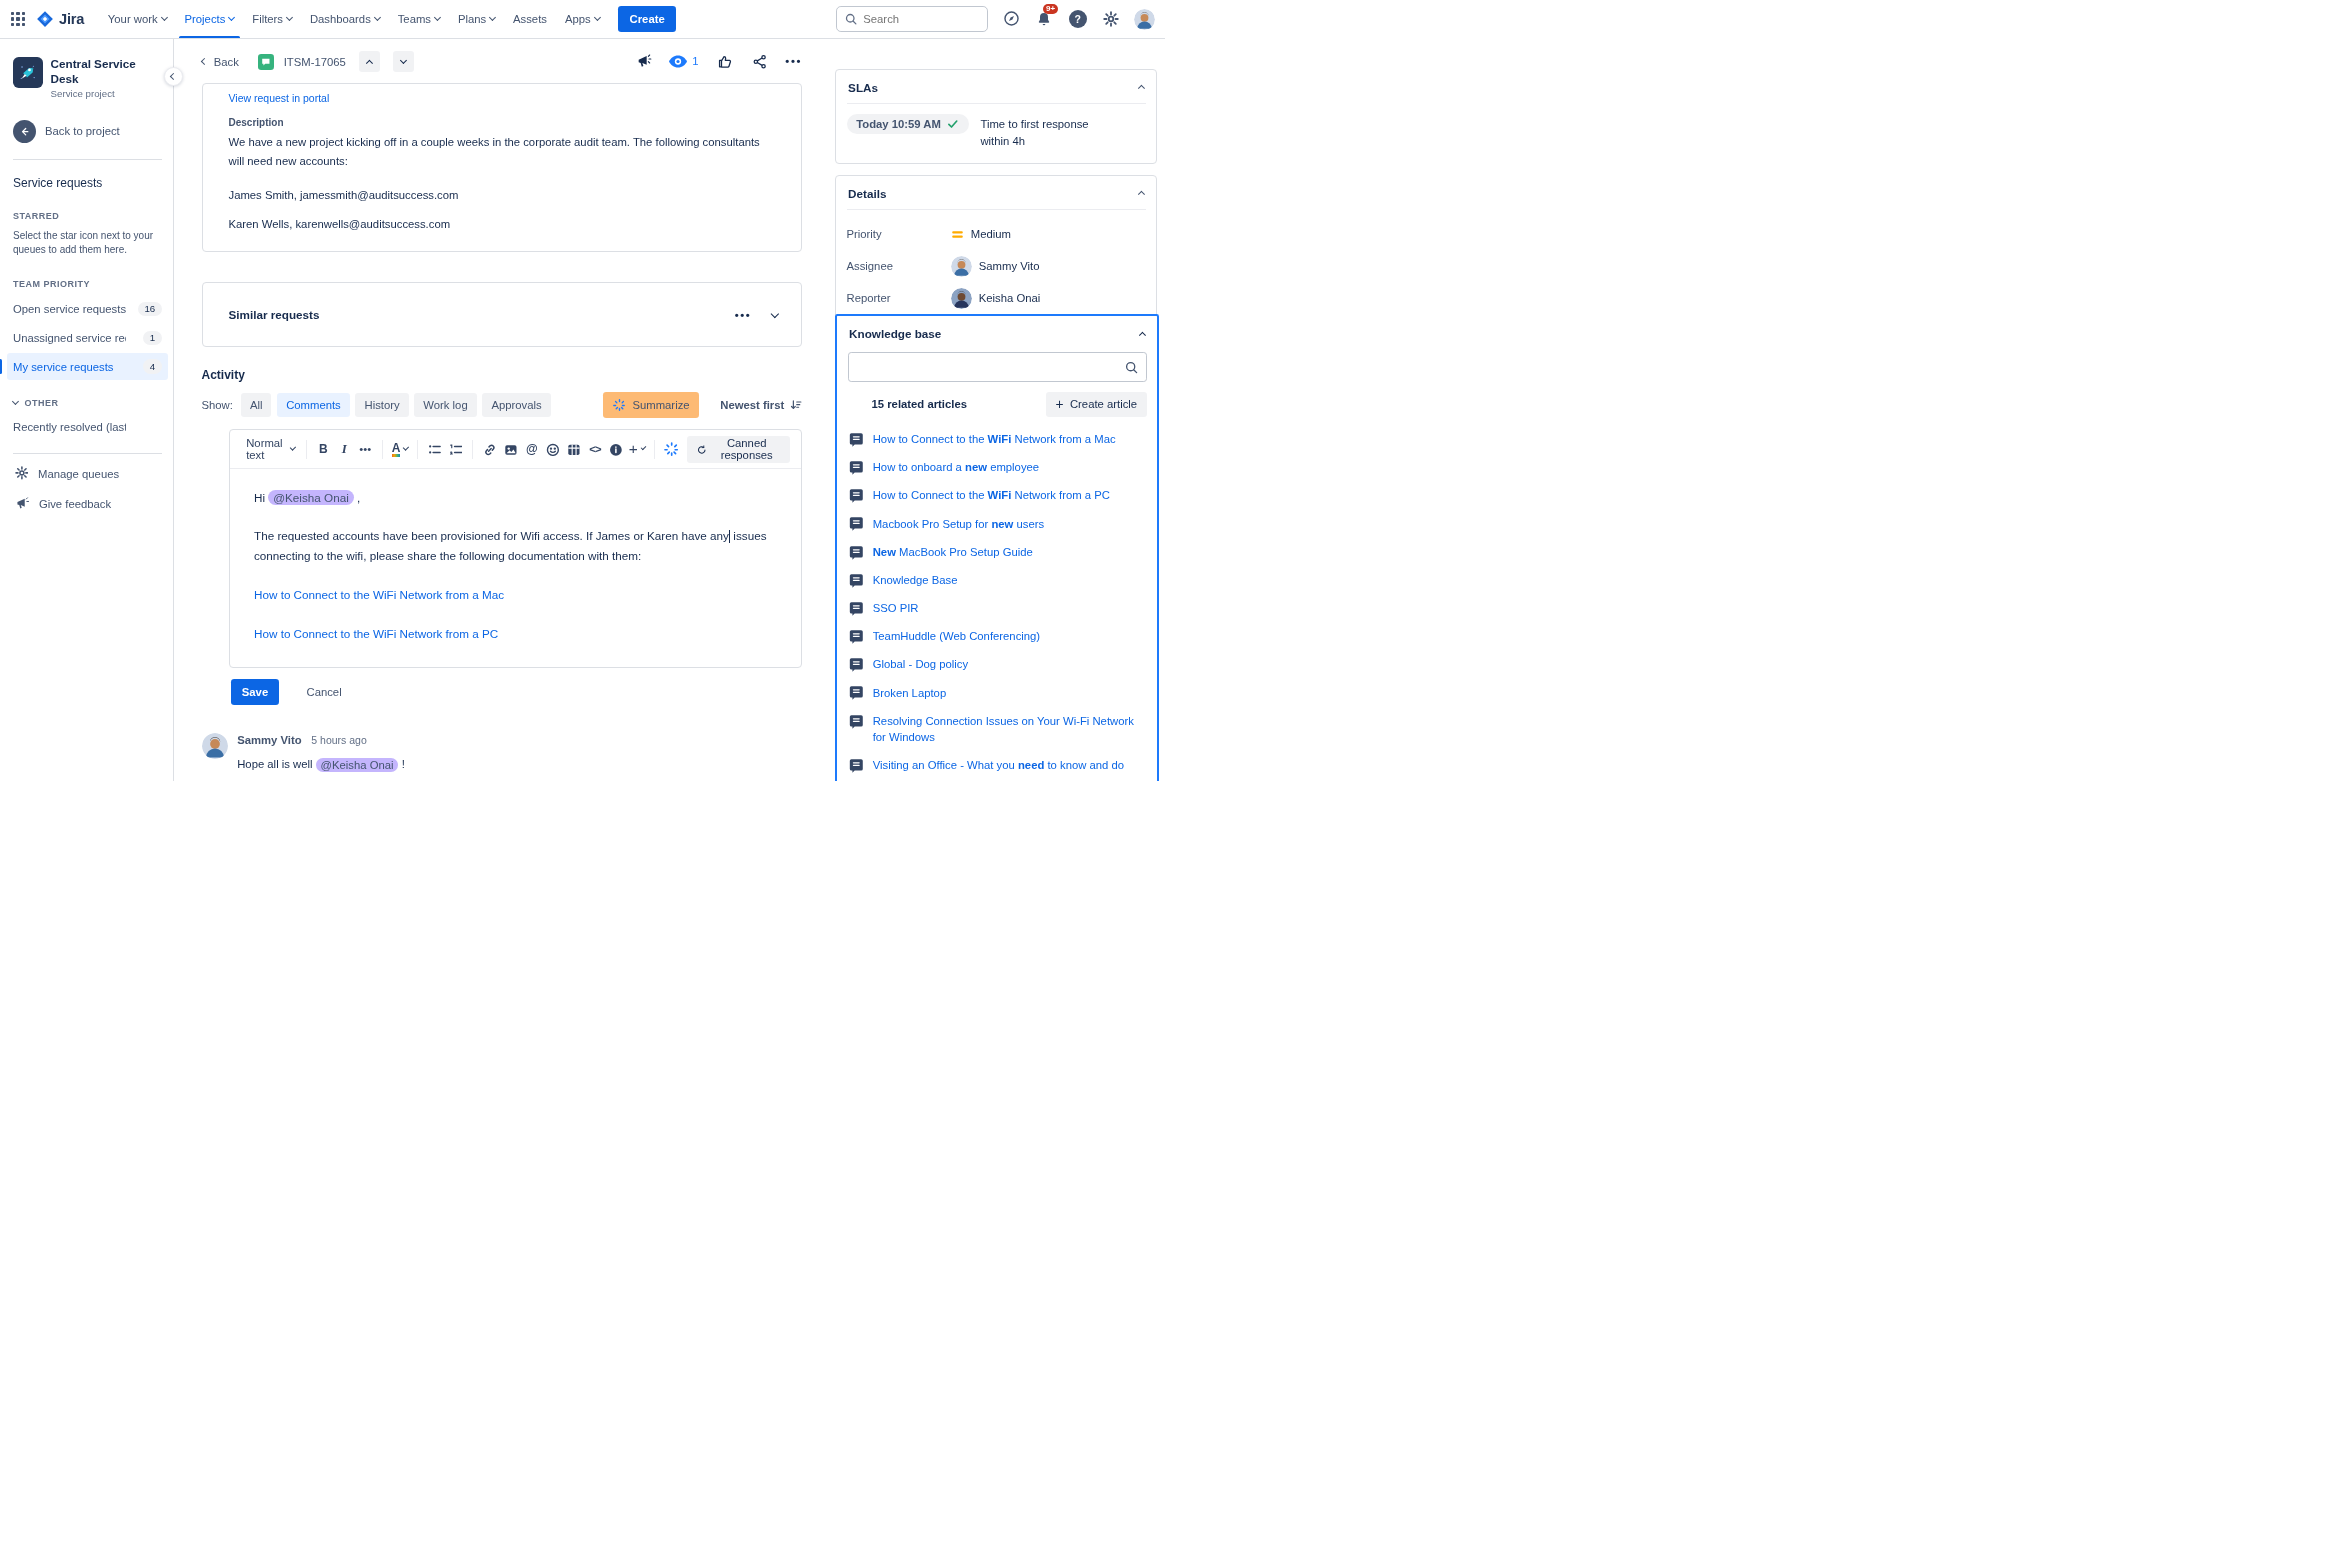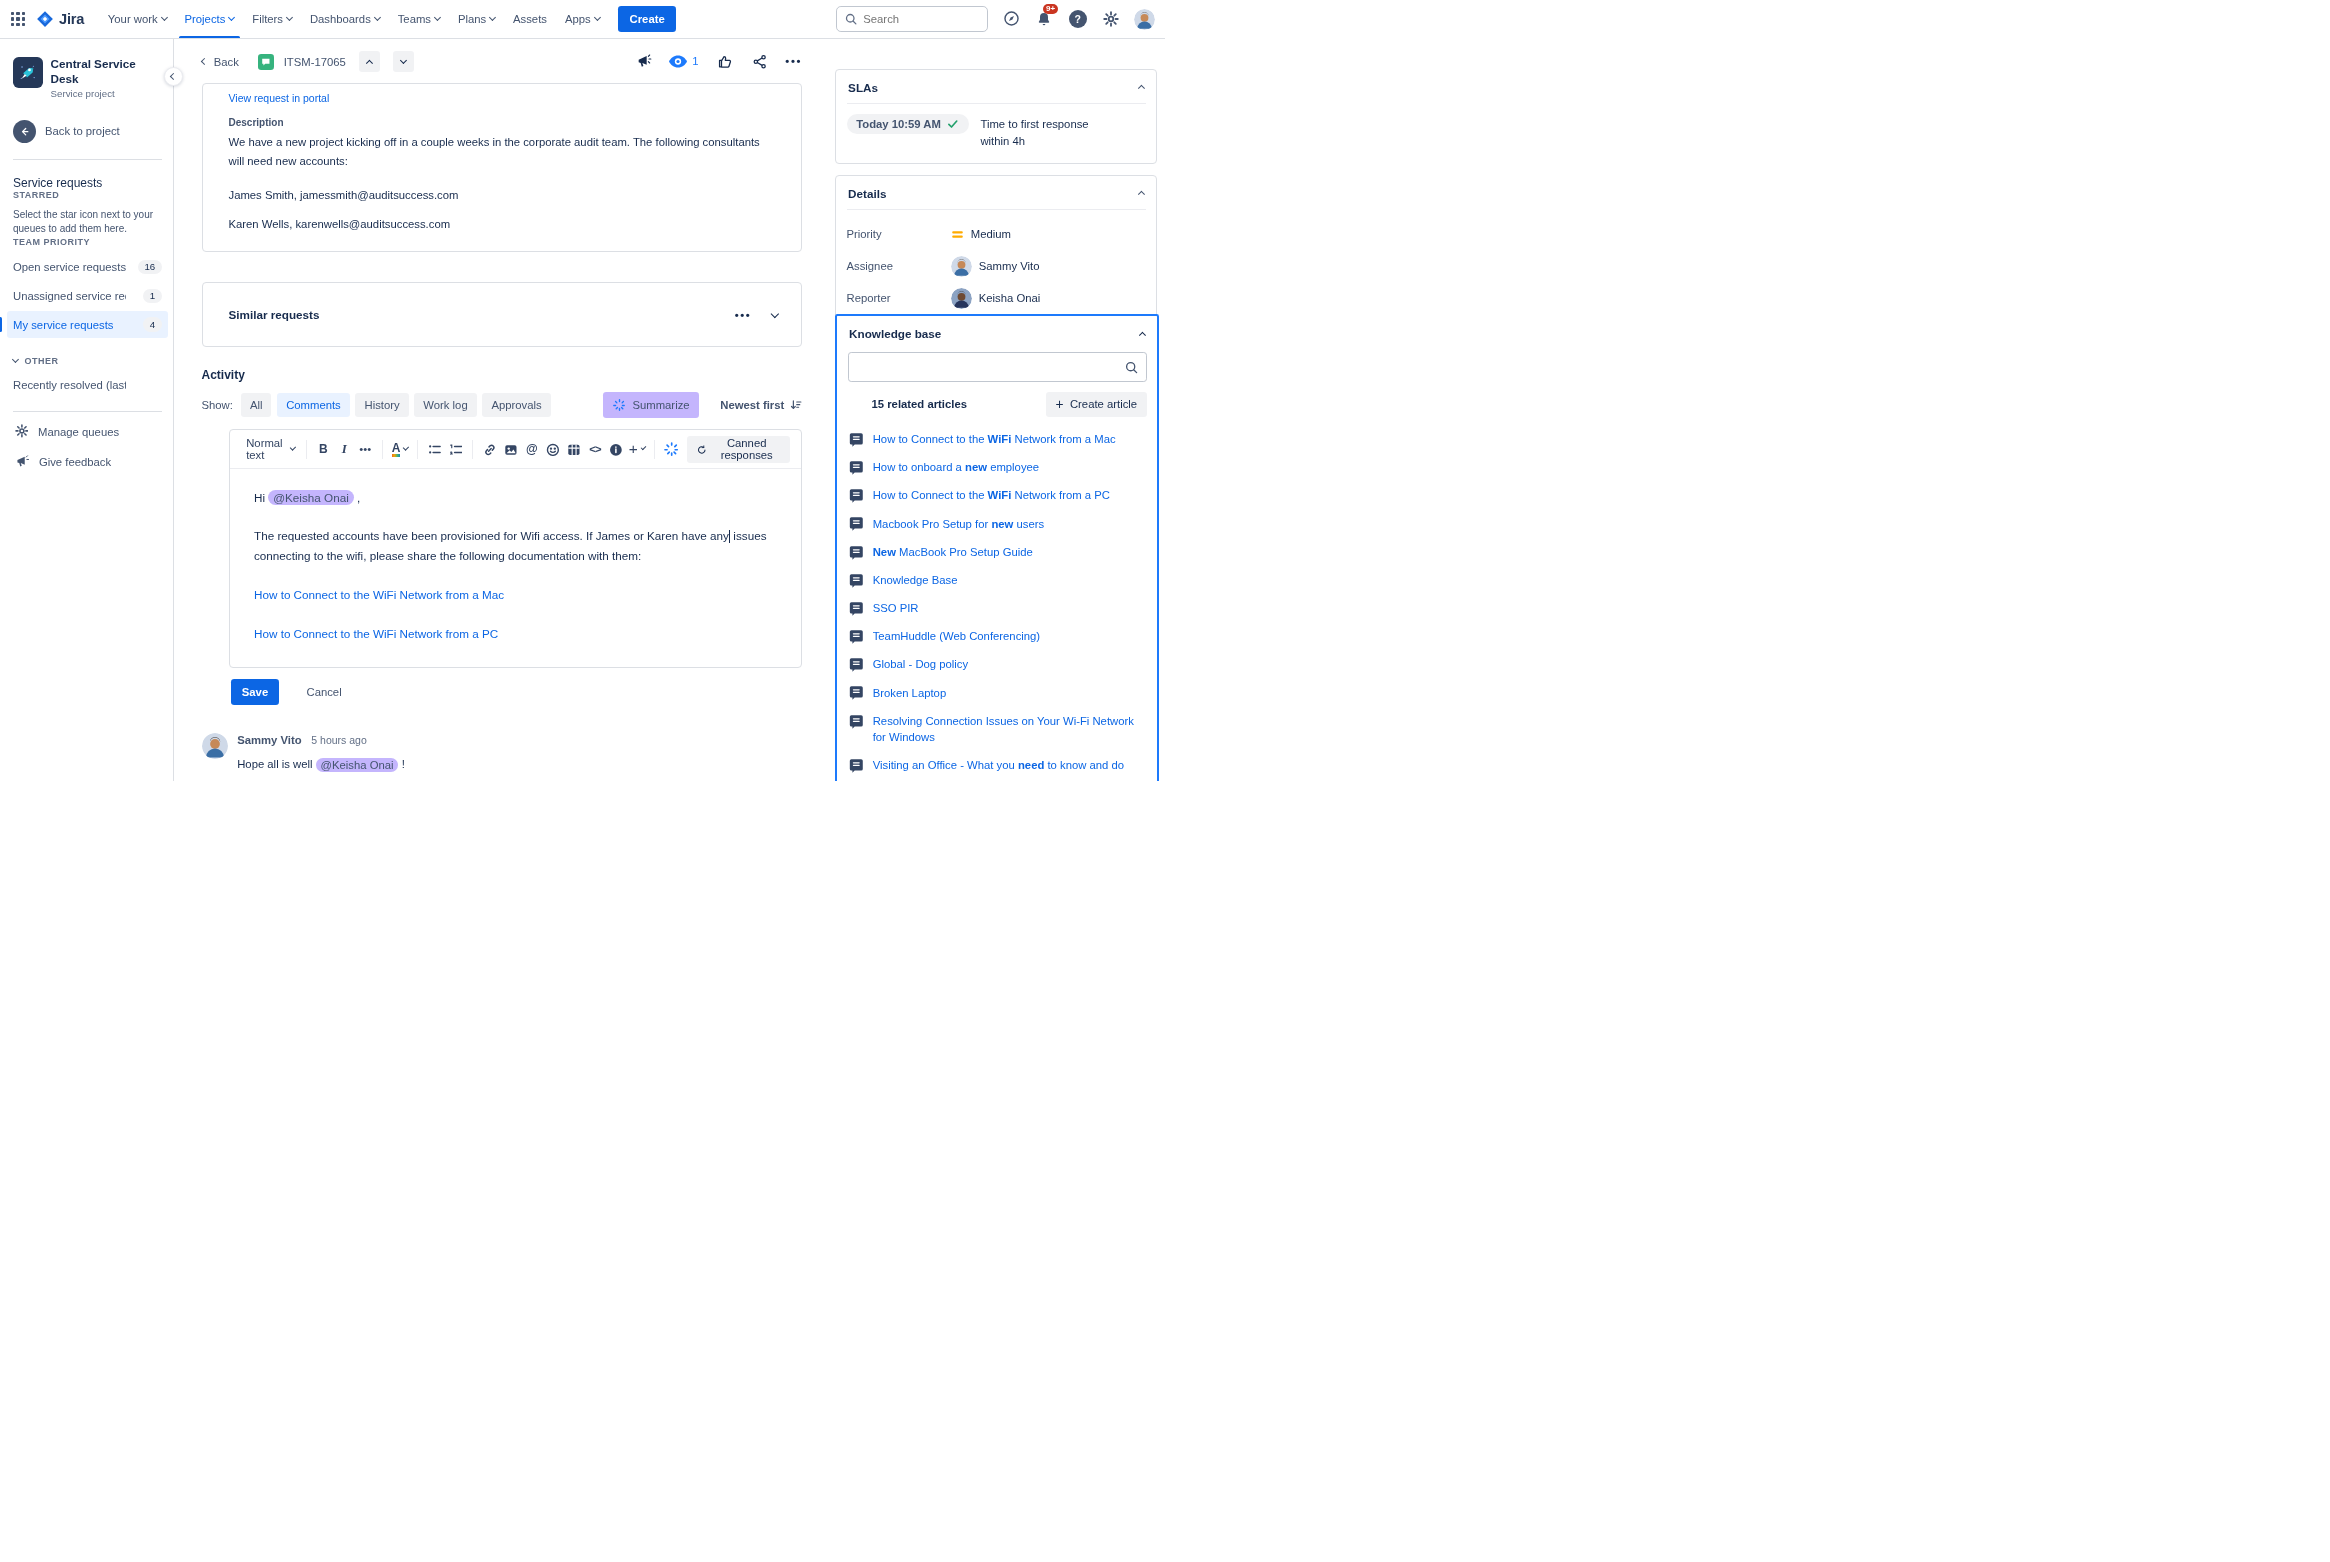--- a/index.html
+++ b/index.html
@@ -41,21 +41,21 @@
   .sidebar { width:174px; min-width:174px; border-right:0.8px solid #dcdfe4; padding:18px 11.3px 0 13px; position:relative; background:#fff; }
   .proj { display:flex; gap:8px; align-items:flex-start; }
   .proj-icon { width:31px; height:31px; border-radius:5.7px; background:#253858; display:flex; align-items:center; justify-content:center; }
   .proj-name { font-size:11.7px; font-weight:700; color:#172b4d; line-height:1.25; }
   .proj-type { font-size:9.7px; color:#626f86; margin-top:1.6px; }
   .backrow { display:flex; align-items:center; gap:9px; margin-top:21px; cursor:pointer; }
   .backrow .circ { width:23px; height:23px; border-radius:50%; background:#44546f; color:#fff; display:flex; align-items:center; justify-content:center; }
   .backrow span.lbl { color:#44546f; font-weight:500; }
   .side-div { border-top:1.6px solid #dcdfe4; margin:16px 0 0 0; }
   .side-h1 { font-size:12px; font-weight:400; margin-top:16px; color:#172b4d; }
-  .side-cap { font-size:9px; font-weight:700; letter-spacing:0.5px; color:#626f86; }
+  .side-cap { font-size:9px; font-weight:700; letter-spacing:0.5px; color:#626f86; margin-top:21px; }
   .side-hint { font-size:10px; color:#44546f; margin-top:8px; line-height:1.45; }
   .qlist { margin-top:6.5px; }
   .qitem { display:flex; align-items:center; justify-content:space-between; padding:6.5px 6.5px; margin:1.6px -6.5px 1.6px -6.5px; border-radius:3.2px; color:#44546f; cursor:pointer; position:relative; }
   .qitem .ql { white-space:nowrap; overflow:hidden; max-width:113px; }
   .qitem .cnt { background:#f1f2f4; color:#172b4d; font-size:9.7px; border-radius:8px; padding:1.6px 6.5px; font-weight:500; }
   .qitem.active { background:#e9f2ff; color:#0c66e4; font-weight:500; }
   .qitem.active::before { content:""; position:absolute; left:-7.3px; top:5.7px; bottom:5.7px; width:3.2px; border-radius:2.4px; background:#0c66e4; }
   .other-h { display:flex; align-items:center; gap:6.5px; margin-top:18px; color:#44546f; cursor:pointer; }
   .other-h .cap { font-size:9px; font-weight:700; letter-spacing:0.5px; color:#626f86; }
   .side-foot { border-top:0.8px solid #dcdfe4; margin-top:13px; padding-top:4.9px; }
@@ -85,21 +85,21 @@
   .sim-card { margin-top:30px; height:65px; display:flex; align-items:center; justify-content:space-between; padding:0 23px 0 26px; }
   .sim-title { font-weight:700; font-size:11.7px; }
   .sim-actions { display:flex; align-items:center; gap:21px; color:#172b4d; }
 
   .act-title { font-size:12px; font-weight:700; margin-top:21px; }
   .act-row { display:flex; align-items:center; margin-top:9.7px; }
   .show-lbl { color:#44546f; margin-right:8px; }
   .fbtn { height:24px; padding:0 9px; margin-right:5.7px; border:none; border-radius:3.2px; background:#f1f2f4; color:#44546f; font-size:11.3px; font-weight:500; cursor:pointer; font-family:inherit; }
   .fbtn.active { background:#e9f2ff; color:#0c66e4; }
   .act-spacer { flex:1; }
-  .sumz-btn { height:26px; display:flex; align-items:center; gap:6.5px; background:#c4b5fd; border:none; border-radius:3.2px; padding:0 9.7px; font-size:11.3px; font-weight:500; color:#44546f; cursor:pointer; font-family:inherit;text-align:right; }
+  .sumz-btn { height:26px; display:flex; align-items:center; gap:6.5px; background:#fdba74; border:none; border-radius:3.2px; padding:0 9.7px; font-size:11.3px; font-weight:500; color:#44546f; cursor:pointer; font-family:inherit;text-align:right; }
   .sort-btn { display:flex; align-items:center; gap:5.7px; margin-left:21px; color:#44546f; font-weight:600; cursor:pointer; }
 
   .tabs-row { display:flex; align-items:flex-end; gap:0; margin-top:19.4px; }
   .tabs-avatar { margin:0 8px 3.2px 0; }
   .tabs { display:flex; border-bottom:1.6px solid #ebecf0; flex:1; }
   .tab { padding:3.2px 9.7px 8px 9.7px; color:#44546f; font-weight:500; cursor:pointer; position:relative; white-space:nowrap; }
   .tab.active { color:#0c66e4; font-weight:600; }
   .tab.active::after { content:""; position:absolute; left:0; right:0; bottom:-1.6px; height:2.4px; background:#0c66e4; border-radius:1.6px; }
 
   .editor { margin:11.3px 0 0 27.5px; }

